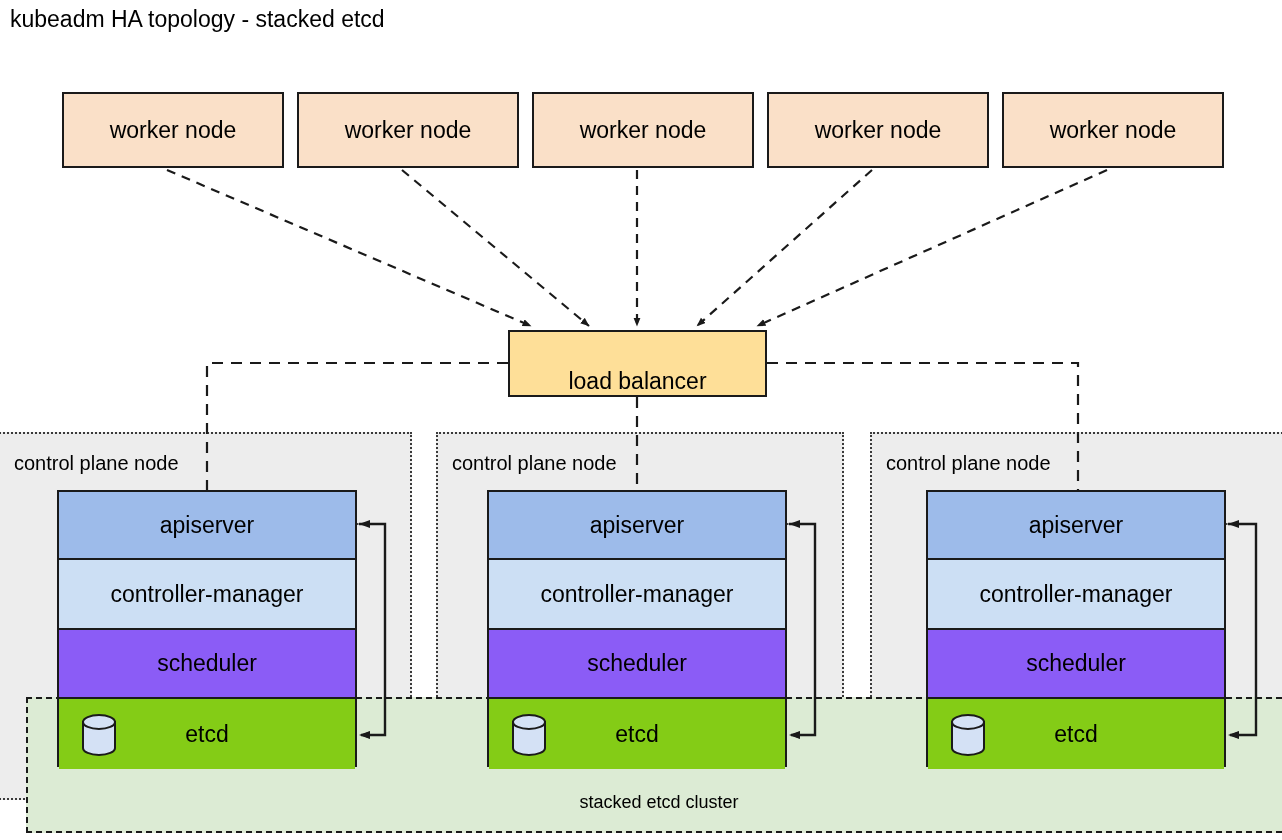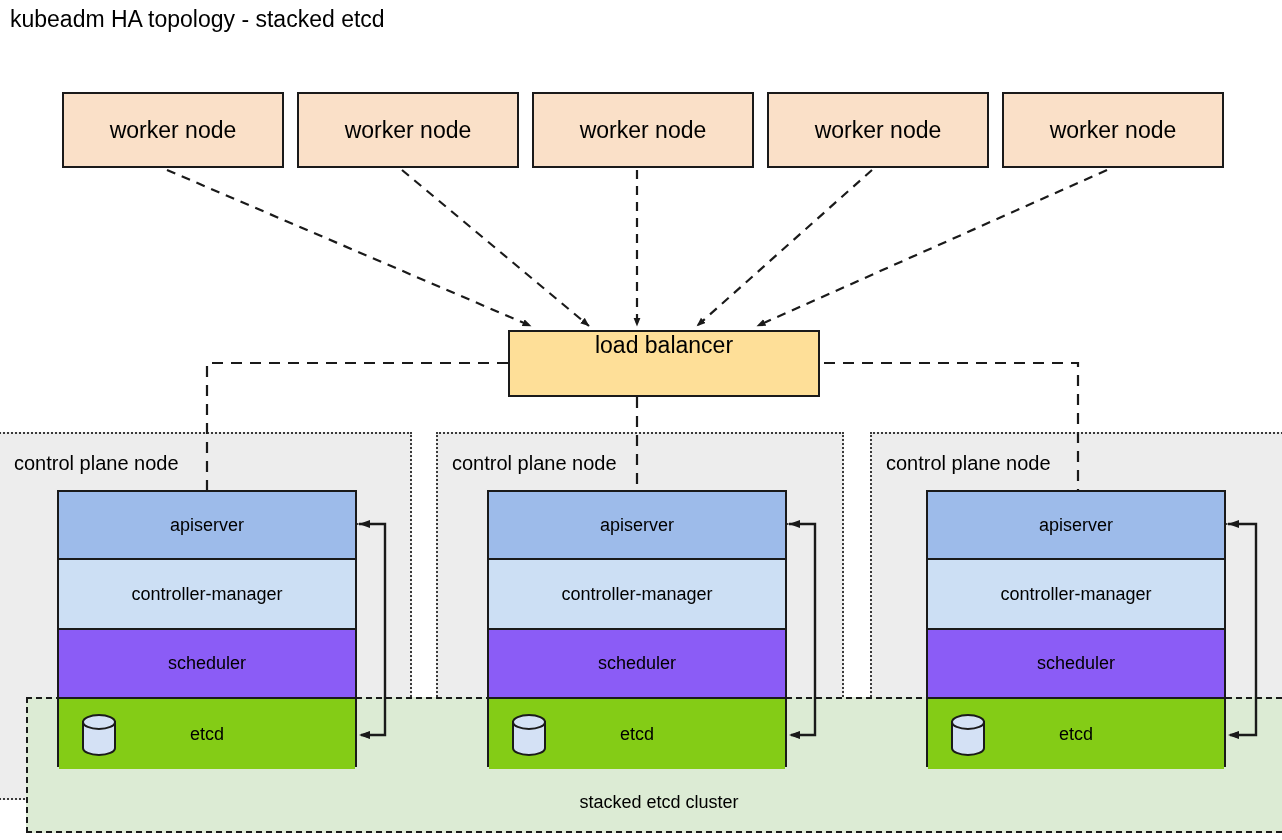--- a/index.html
+++ b/index.html
@@ -41,27 +41,27 @@
     display: flex;
     align-items: center;
     justify-content: center;
     font-size: 23px;
     color: #000000;
   }
   .load-balancer {
     position: absolute;
     left: 508px;
     top: 330px;
-    width: 312px;
+    width: 259px;
     height: 67px;
     background: #FEDF98;
     border: 2px solid #1a1a1a;
     box-sizing: border-box;
     display: flex;
-    align-items: flex-start;
+    align-items: flex-end;
     justify-content: center;
     font-size: 23px;
     color: #000000;
   }
   .cp-node {
     position: absolute;
     top: 432px;
     height: 368px;
     background: #EDEDED;
     border: 2px dotted #3a3a3a;
@@ -102,21 +102,21 @@
     border: 2px solid #1a1a1a;
     box-sizing: border-box;
     background: #fff;
   }
   .stack-row {
     position: relative;
     box-sizing: border-box;
     display: flex;
     align-items: center;
     justify-content: center;
-    font-size: 18px;
+    font-size: 23px;
     color: #000000;
     border-bottom: 2px solid #1a1a1a;
   }
   .row-apiserver { height: 68px; background: #9DBBEA; }
   .row-cm { height: 70px; background: #CCDFF4; }
   .row-sched { height: 69px; background: #8b5cf6; }
   .row-etcd { height: 70px; background: #84cc16; border-bottom: none; }
   .etcd-cyl {
     position: absolute;
     left: 22px;

